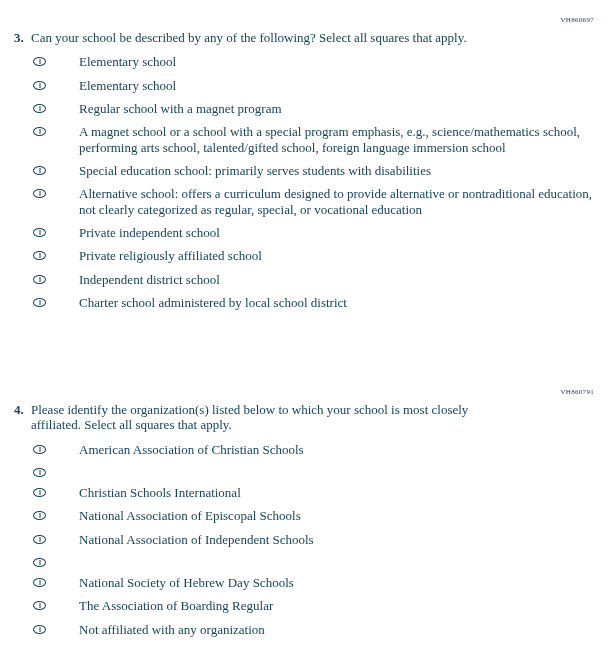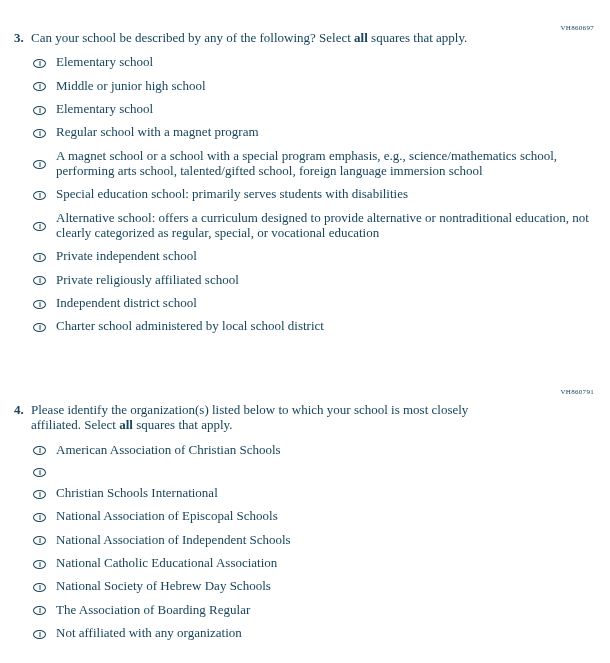--- a/index.html
+++ b/index.html
@@ -18,21 +18,21 @@
     line-height: 1.18;
     overflow: hidden;
   }
   .form-code {
     position: absolute;
     right: 16px;
     font-size: 7px;
     letter-spacing: 0.3px;
     color: #17455c;
   }
-  .form-code.code-q3 { top: 24px; }
+  .form-code.code-q3 { top: 16px; }
   .form-code.code-q4 { top: 388px; }
 
   .question {
     position: absolute;
     left: 14px;
     right: 14px;
   }
   .question.q3 { top: 30px; }
   .question.q4 { top: 402px; }
 
@@ -42,30 +42,31 @@
   }
   .q-num {
     font-weight: bold;
     width: 17px;
     flex: 0 0 17px;
   }
   .q-prompt {
     flex: 1 1 auto;
   }
   .q4 .q-prompt { max-width: 462px; }
-  .q-prompt b { font-weight: bold; }
+  .q-prompt b { font-weight: normal; }
 
   .options {
     margin-top: 9px;
     margin-left: 19px;
   }
   .option {
     display: flex;
-    align-items: center;
+    align-items: flex-start;
     margin-bottom: 8px;
+    gap: 23px;
   }
   .bubble {
     flex: 0 0 13px;
     width: 13px;
     height: 9px;
     border: 1px solid #17455c;
     border-radius: 50%;
     position: relative;
     margin-top: 3px;
     margin-right: 10px;
@@ -97,24 +98,20 @@
     <div class="q-header">
       <span class="q-num">3.</span>
       <div class="q-prompt">
         <span>Can your school be described by any of the following? Select </span><b>all</b><span> squares that apply.</span>
       </div>
     </div>
     <div class="options">
       <div class="option">
         <span class="bubble"></span>
         <span class="option-label">Elementary school</span>
-      </div>
-      <div class="option">
-        <span class="bubble"></span>
-        <span class="option-label">Middle or junior high school</span>
       </div>
       <div class="option">
         <span class="bubble"></span>
         <span class="option-label">Elementary school</span>
       </div>
       <div class="option">
         <span class="bubble"></span>
         <span class="option-label">Regular school with a magnet program</span>
       </div>
       <div class="option">
@@ -172,21 +169,20 @@
       <div class="option">
         <span class="bubble"></span>
         <span class="option-label">National Association of Episcopal Schools</span>
       </div>
       <div class="option">
         <span class="bubble"></span>
         <span class="option-label">National Association of Independent Schools</span>
       </div>
       <div class="option">
         <span class="bubble"></span>
-        <span class="option-label">National Catholic Educational Association</span>
       </div>
       <div class="option">
         <span class="bubble"></span>
         <span class="option-label">National Society of Hebrew Day Schools</span>
       </div>
       <div class="option">
         <span class="bubble"></span>
         <span class="option-label">The Association of Boarding Regular</span>
       </div>
       <div class="option">

